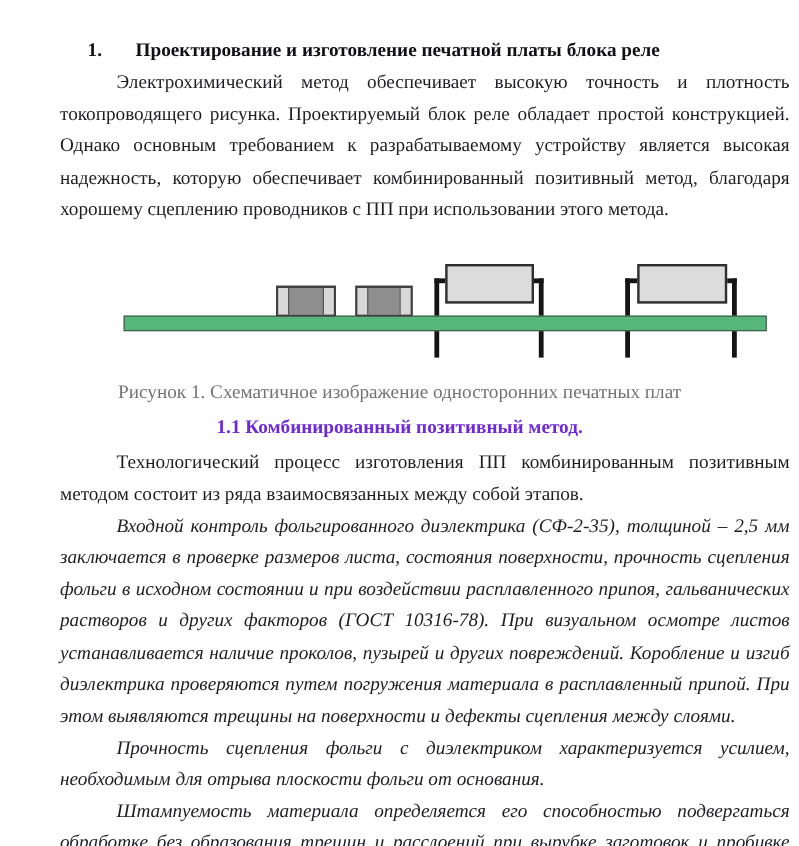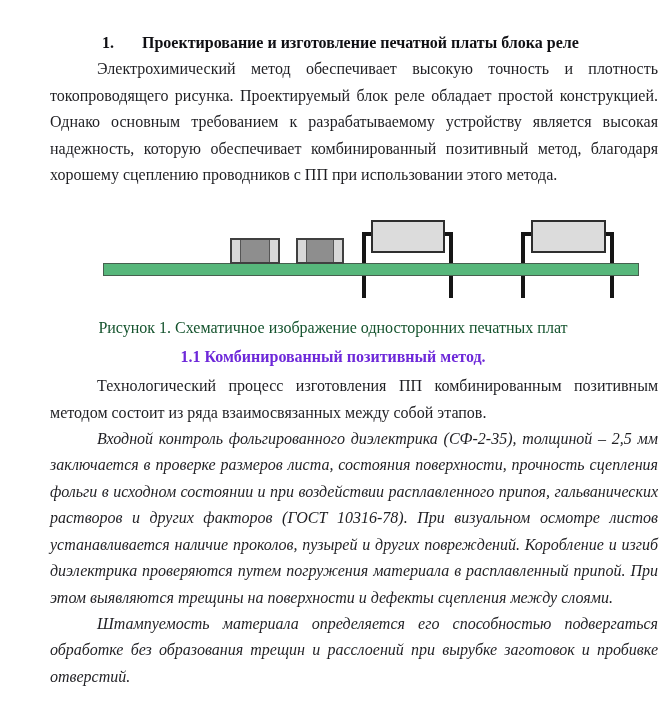--- a/index.html
+++ b/index.html
@@ -6,21 +6,21 @@
   body {
     width:666px; height:705px; overflow:hidden; background:#ffffff;
     font-family:"Liberation Serif","DejaVu Serif",serif;
     font-size:16px; line-height:26.4px; color:#1e1e22;
   }
   .page { padding:0 8px 0 50px; }
 
   
   .h1 {
     font-weight:bold; color:#101014;
-    margin:30px 0 0 -50px; padding-left:102px;
+    margin:30px 0 0 -50px; padding-left:73px;
     white-space:nowrap;
   }
   .h1-title { margin-left:28px; }
 
   
   p.par {
     margin:0; text-align:justify; text-indent:47px;
   }
   p.par + p.par { margin-top:0;font-style:italic; }
   .after-sub { margin-top:3px !important; }
@@ -55,21 +55,21 @@
   .lead-a { left:362px; } .lead-b { left:449px; }
   .lead-c { left:521px; } .lead-d { left:610px; }
   .stub {
     position:absolute; height:4px; top:44px; background:#151515; z-index:1;
   }
   .stub-a { left:362px; width:11px; } .stub-b { left:444px; width:9px; }
   .stub-c { left:521px; width:11px; } .stub-d { left:604px; width:10px; }
 
   
   .caption {
-    text-align:center; margin:0 -8px 0 -50px; color:#14532d;
+    text-align:center; margin:0 -8px 0 -50px; color:#737373;
   }
   .subhead {
     text-align:center; font-weight:bold; color:#6d28d9;
     margin:2px -8px 0 -50px;
   }
 </style>
 </head>
 <body>
 
 <div class="page">
@@ -103,15 +103,16 @@
     <div class="thbody th1"></div>
     <div class="thbody th2"></div>
   </div>
 
   <div class="caption">Рисунок 1. Схематичное изображение односторонних печатных плат</div>
 
   <div class="subhead">1.1 Комбинированный позитивный метод.</div>
 
   <p class="par after-sub">Технологический процесс изготовления ПП комбинированным позитивным методом состоит из ряда взаимосвязанных между собой этапов.</p>
   <p class="par">Входной контроль фольгированного диэлектрика (СФ-2-35), толщиной – 2,5 мм заключается в проверке размеров листа, состояния поверхности, прочность сцепления фольги в исходном состоянии и при воздействии расплавленного припоя, гальванических растворов и других факторов (ГОСТ 10316-78). При визуальном осмотре листов устанавливается наличие проколов, пузырей и других повреждений. Коробление и изгиб диэлектрика проверяются путем погружения материала в расплавленный припой. При этом выявляются трещины на поверхности и дефекты сцепления между слоями.</p>
+  <p class="par">Прочность сцепления фольги с диэлектриком характеризуется усилием, необходимым для отрыва плоскости фольги от основания.</p>
   <p class="par">Штампуемость материала определяется его способностью подвергаться обработке без образования трещин и расслоений при вырубке заготовок и пробивке отверстий.</p>
 
 </div>
 
 </body></html>

